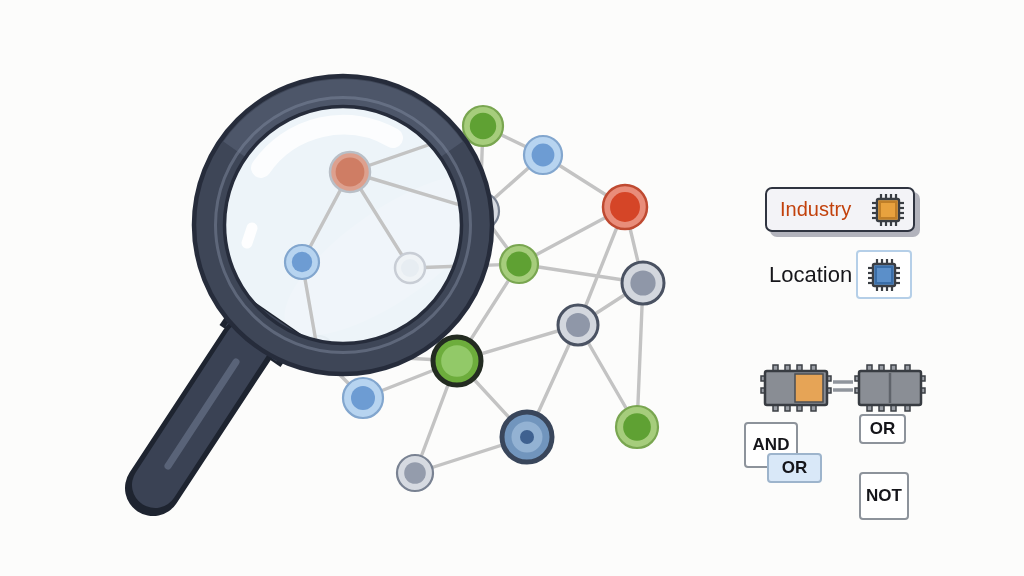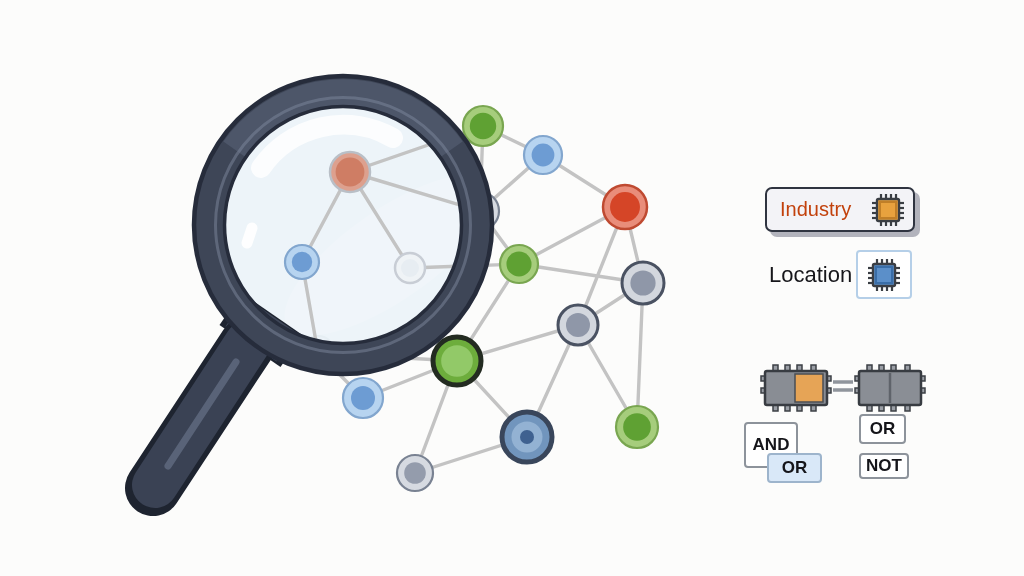--- a/index.html
+++ b/index.html
@@ -46,21 +46,21 @@
 
   .op-btn {
     position:absolute; display:flex; align-items:center; justify-content:center;
     background:#ffffff; border:2px solid #8d939b; border-radius:4px;
     font-family:"Liberation Sans","DejaVu Sans",sans-serif;
     font-size:17px; font-weight:bold; color:#15151a; cursor:pointer;
   }
   .op-and { left:744px; top:414px; width:54px; height:46px;margin-top:8px; }
   .op-or1 { left:859px; top:414px; width:47px; height:30px; }
   .op-or2 { left:767px; top:453px; width:55px; height:30px; background:#d9e8f8; border-color:#9db4cc; }
-  .op-not { left:859px; top:453px; width:50px; height:26px; }
+  .op-not { left:859px; top:472px; width:50px; height:48px; }
 </style>
 </head>
 <body>
 
 <div id="stage">
 
   <svg class="illustration" width="720" height="576" viewBox="0 0 720 576">
     <defs>
       <clipPath id="lensClip">
           <circle cx="343" cy="225" r="117"></circle>

